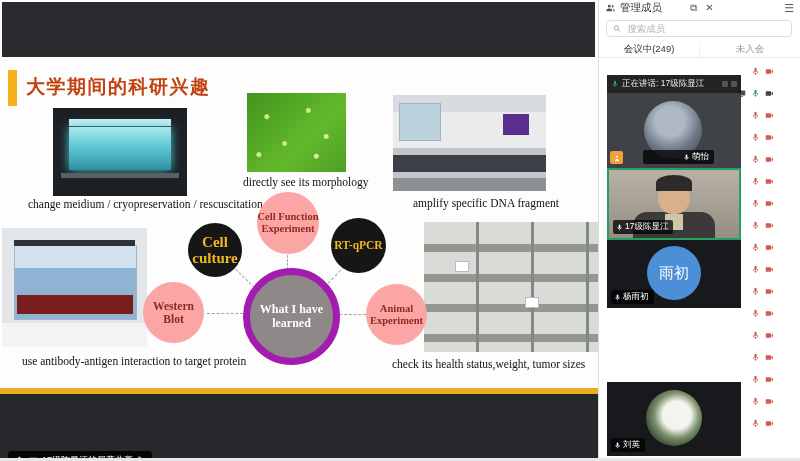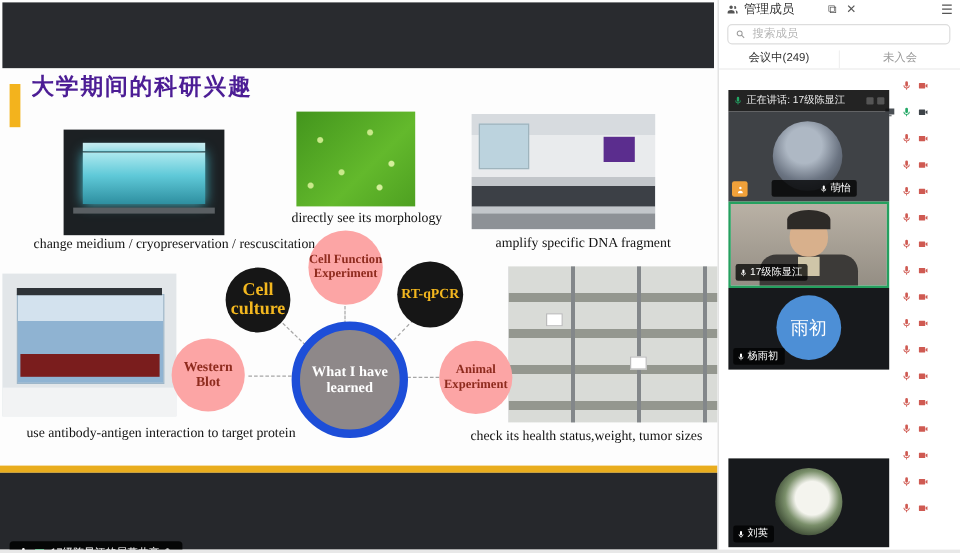--- a/index.html
+++ b/index.html
@@ -4,21 +4,21 @@
 <style>
   html,body{margin:0;padding:0;background:#dcdcdc;}
   #app{position:relative;width:800px;height:461px;background:#fff;overflow:hidden;
        font-family:"Liberation Sans","DejaVu Sans",sans-serif;-webkit-font-smoothing:antialiased;}
 
   
   #share-pane{position:absolute;left:0;top:0;width:598px;height:458px;background:#fdfdfd;}
   #slide-topbar{position:absolute;left:2px;top:2px;width:593px;height:55px;background:#292b2f;}
   #slide{position:absolute;left:0;top:57px;width:598px;height:331px;background:#fdfdfd;}
   #slide-title-bar{position:absolute;left:8px;top:13px;width:9px;height:36px;background:#f3b31d;}
-  #slide-title{position:absolute;left:26px;top:2px;font-size:19px;font-weight:bold;color:#4c1d95;letter-spacing:1.5px;text-align:right;}
+  #slide-title{position:absolute;left:26px;top:17px;font-size:19px;font-weight:bold;color:#c2410c;letter-spacing:1.5px;text-align:right;}
   .caption{position:absolute;font-family:"Liberation Serif","DejaVu Serif",serif;font-size:11.5px;color:#111;white-space:nowrap;}
   #cap-fish{left:28px;top:141px;}
   #cap-micro{left:243px;top:119px;}
   #cap-lab{left:413px;top:140px;}
   #cap-gel{left:22px;top:298px;}
   #cap-cages{left:392px;top:301px;}
 
   
   .photo{position:absolute;overflow:hidden;}
   #img-fishtank{left:53px;top:51px;width:134px;height:88px;background:#1c2023;}
@@ -57,21 +57,21 @@
   
   .circle{position:absolute;border-radius:50%;display:flex;align-items:center;justify-content:center;
           text-align:center;font-family:"Liberation Serif","DejaVu Serif",serif;font-weight:bold;line-height:1.1;}
   .black-circle{background:#161616;color:#f3b71f;}
   .yellow-circle{background:#fca5a5;color:#8e2b1e;}
   #c-cellculture{left:188px;top:166px;width:54px;height:54px;font-size:15px;}
   #c-cellfunction{left:257px;top:135px;width:62px;height:62px;font-size:10.5px;}
   #c-rtqpcr{left:331px;top:161px;width:55px;height:55px;font-size:11.5px;}
   #c-westernblot{left:143px;top:225px;width:61px;height:61px;font-size:11.5px;}
   #c-animal{left:366px;top:227px;width:61px;height:61px;font-size:10.5px;}
-  #c-center{left:243px;top:211px;width:83px;height:83px;background:#8e8889;border:7px solid #1d4ed8;color:#fff;font-size:12px;}
+  #c-center{left:243px;top:211px;width:83px;height:83px;background:#8e8889;border:7px solid #a21caf;color:#fff;font-size:12px;}
   .connector{position:absolute;border-top:1.6px dashed #a6a6a6;transform-origin:0 0;}
   #conn-wb{left:207px;top:256px;width:36px;}
   #conn-ae{left:330px;top:257px;width:36px;}
   #conn-cf{left:288px;top:198px;width:15px;transform:rotate(90deg);}
   #conn-cc{left:236px;top:212px;width:31px;transform:rotate(44deg);}
   #conn-rq{left:324px;top:230px;width:29px;transform:rotate(-46deg);}
 
   #slide-bottom-stripe{position:absolute;left:0;top:388px;width:598px;height:6px;background:#e9ad1e;}
   #share-bottom{position:absolute;left:0;top:394px;width:598px;height:64px;background:#26282c;}
   #share-pill{position:absolute;left:8px;top:57px;height:18px;display:flex;align-items:center;gap:4px;

